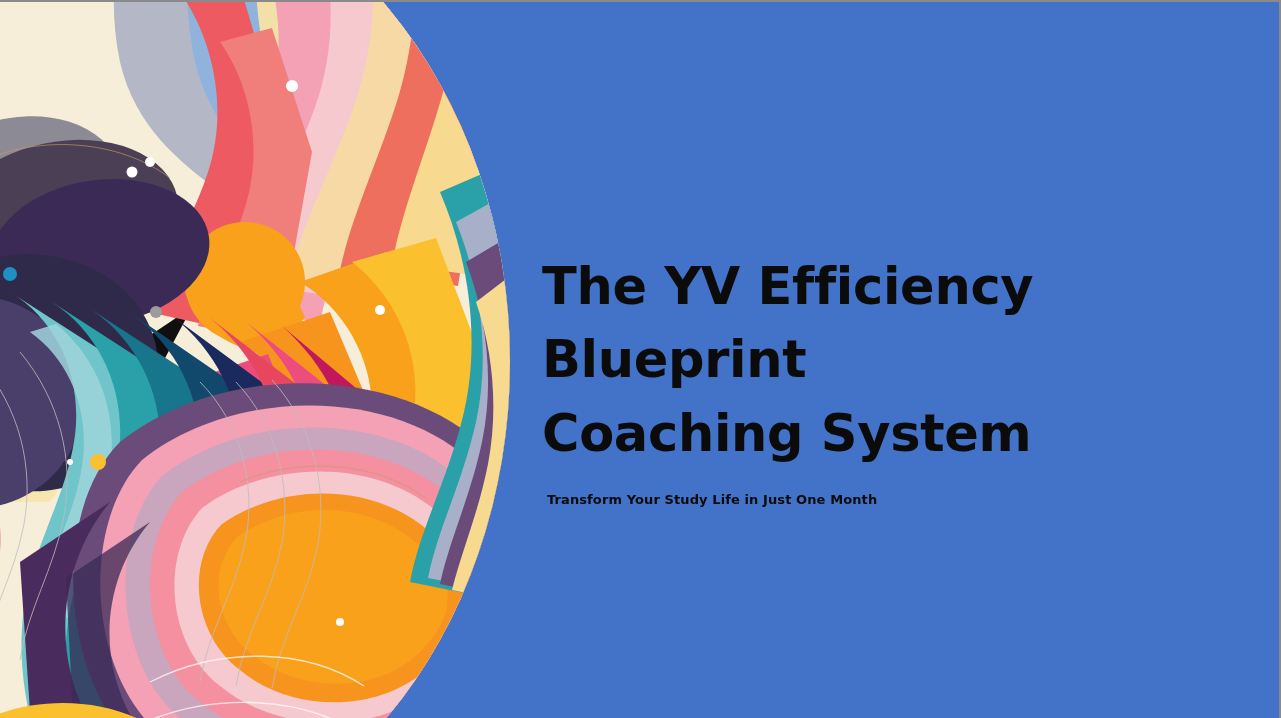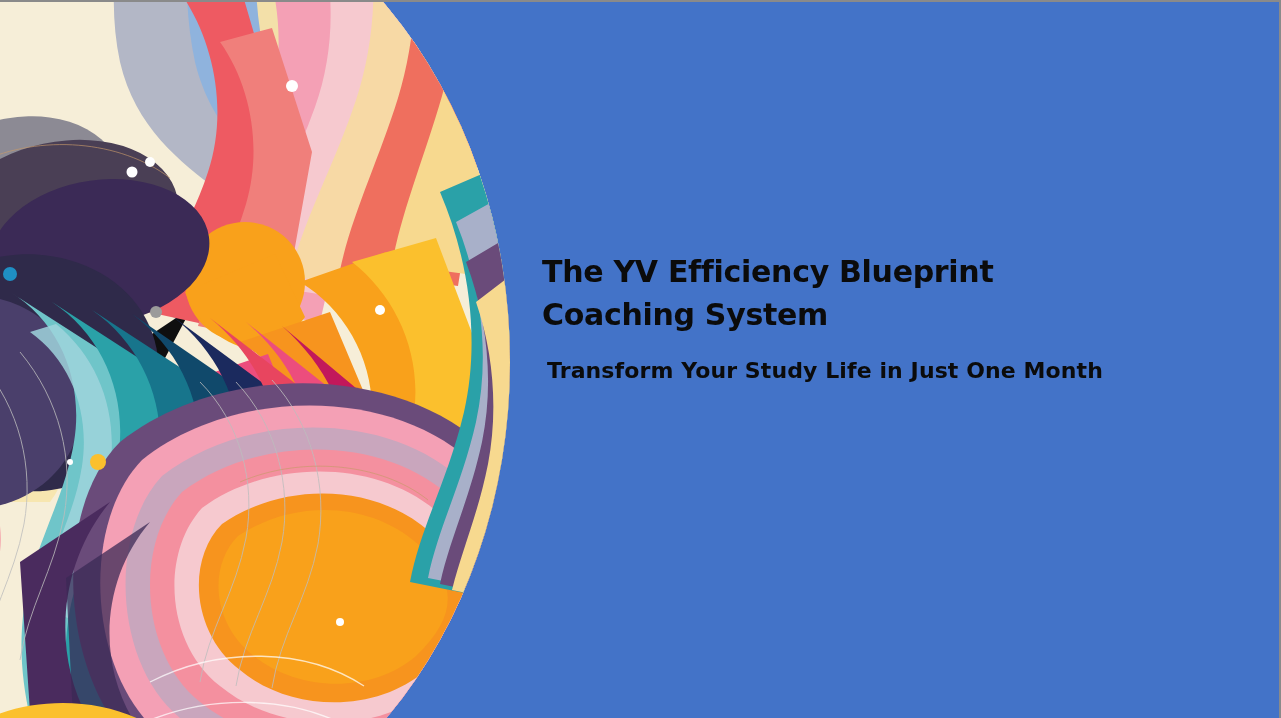--- a/index.html
+++ b/index.html
@@ -38,31 +38,31 @@
   .text-block {
     position: absolute;
     left: 542px;
     top: 248px;
     width: 640px;
   }
   .slide-title {
     margin: 0;
     color: #0b0b0b;
     font-family: "DejaVu Sans", sans-serif;
-    font-size: 30px;
+    font-size: 51px;
     font-weight: 700;
     line-height: 1.44;
     letter-spacing: -0.3px;
     white-space: pre-line;
   }
   .slide-subtitle {
     margin: 22px 0 0 5px;
     color: #0b0b0b;
     font-family: "DejaVu Sans", sans-serif;
-    font-size: 22px;
+    font-size: 13px;
     font-weight: 700;
     line-height: 1.2;
     letter-spacing: 0.1px;
   }
 </style>
 </head>
 <body>
 
 <div class="slide">
 

